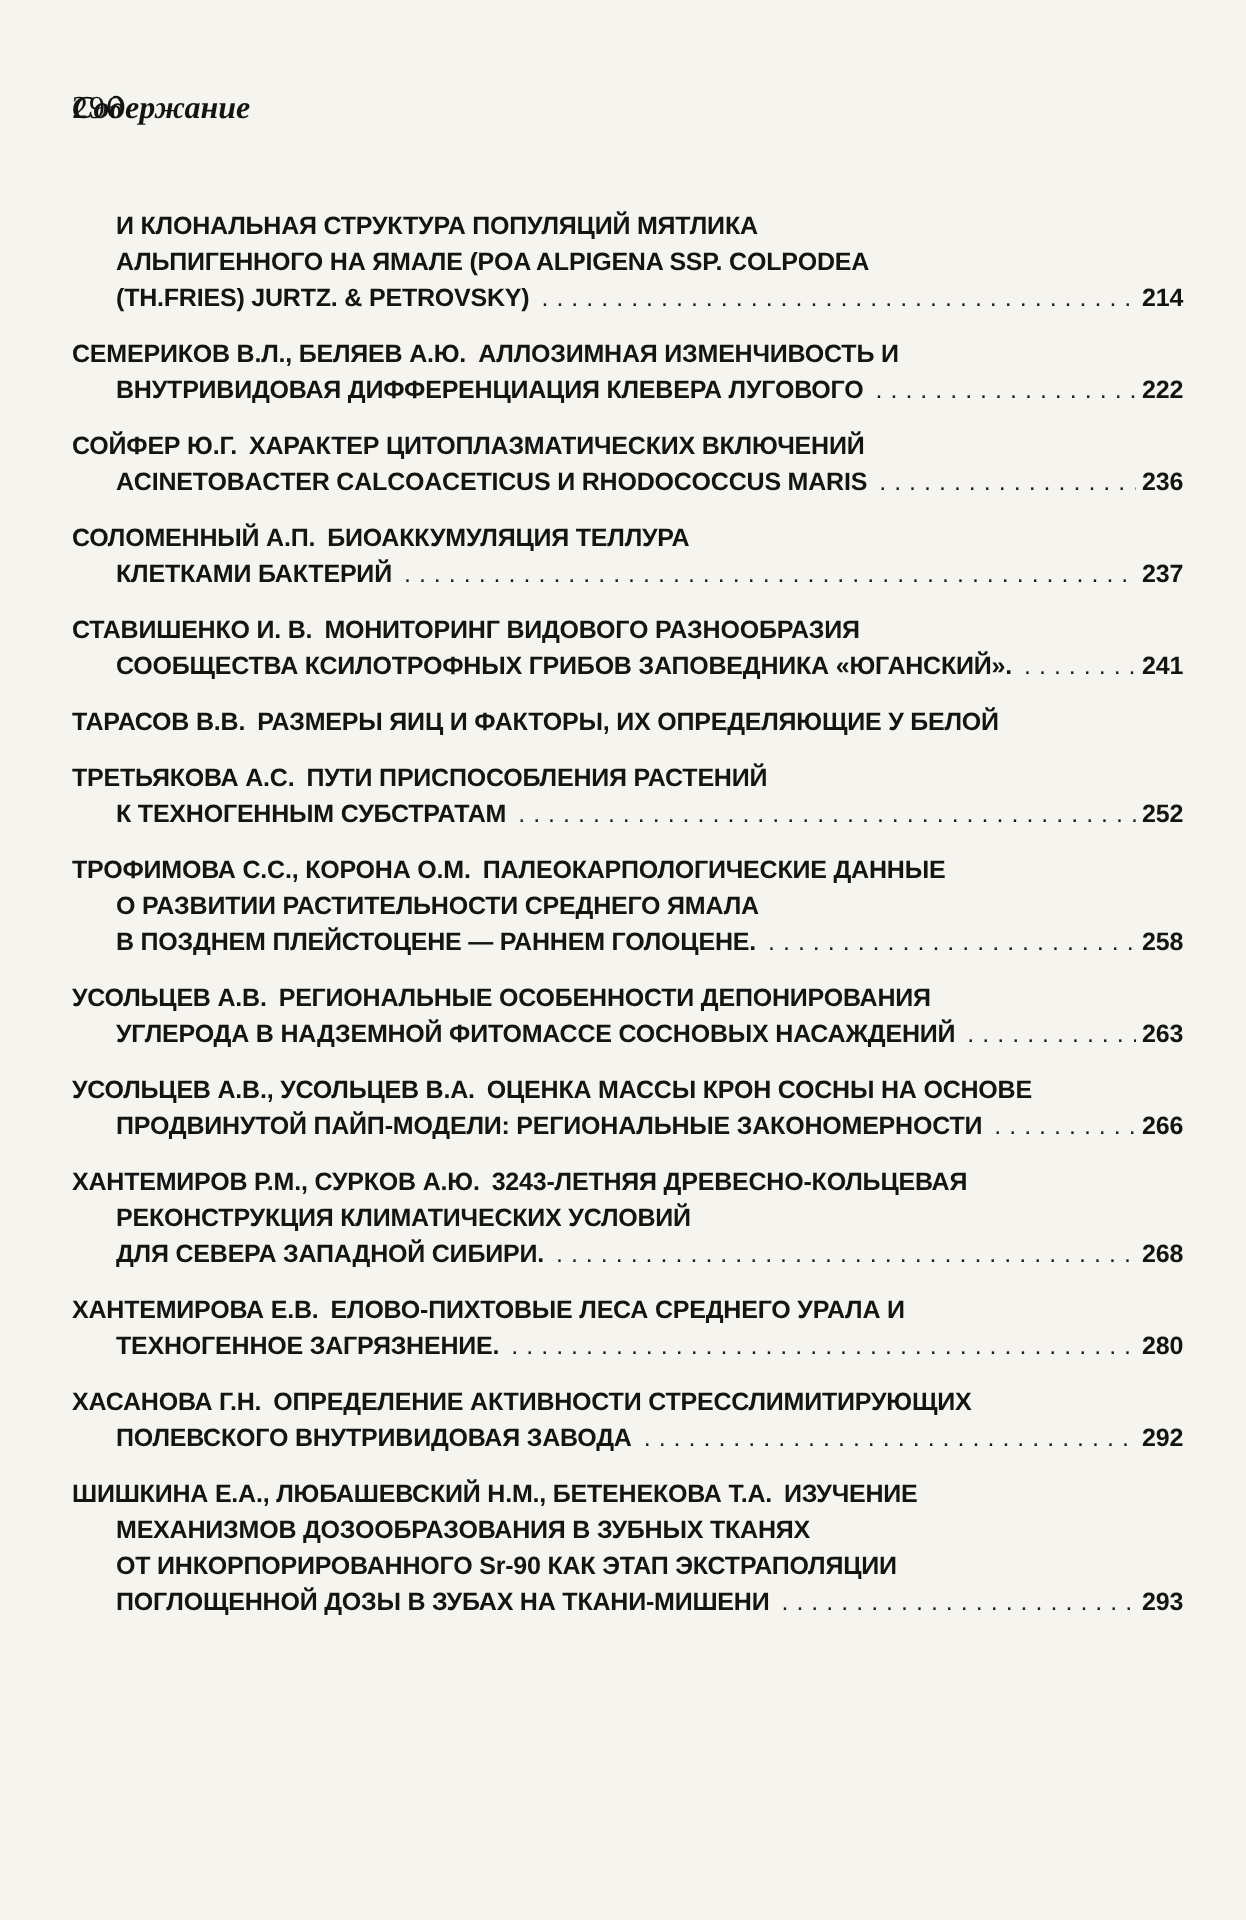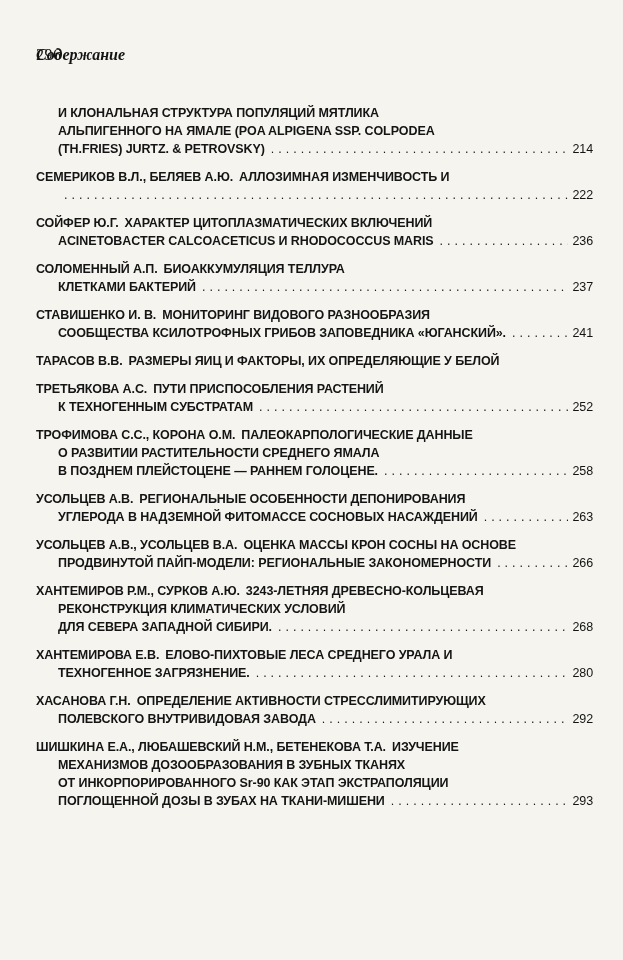--- a/index.html
+++ b/index.html
@@ -37,21 +37,21 @@
   .line-text{flex:0 0 auto;}
   .leader{
     flex:1 1 auto;min-width:10px;overflow:hidden;white-space:nowrap;
     margin:0 3px 0 6px;
     font-weight:400;letter-spacing:4px;color:#1c1c1c;
   }
   .leader::after{
     content:"........................................................................................................................................";
   }
   .pageno{
-    flex:0 0 auto;font-weight:400;text-align:right;min-width:22px;
+    flex:0 0 auto;font-weight:700;min-width:22px;
   }
 </style>
 </head>
 <body>
 
 <div class="page">
   <div class="header">
     <span class="folio">296</span>
     <div class="running-title">Содержание</div>
   </div>
@@ -64,20 +64,21 @@
           <span class="leader"></span>
           <span class="pageno">214</span>
         </div>
       </div>
 
   <div class="entry">
     <div class="line first">
       <span class="authors">СЕМЕРИКОВ В.Л., БЕЛЯЕВ А.Ю.</span><span class="title-text">АЛЛОЗИМНАЯ ИЗМЕНЧИВОСТЬ И</span>
     </div>
   <div class="line cont last">
+          <span class="line-text">ВНУТРИВИДОВАЯ ДИФФЕРЕНЦИАЦИЯ КЛЕВЕРА ЛУГОВОГО</span>
           <span class="leader"></span>
           <span class="pageno">222</span>
         </div>
       </div>
 
   <div class="entry">
     <div class="line first">
       <span class="authors">СОЙФЕР Ю.Г.</span><span class="title-text">ХАРАКТЕР ЦИТОПЛАЗМАТИЧЕСКИХ ВКЛЮЧЕНИЙ</span>
     </div>
   <div class="line cont last">

